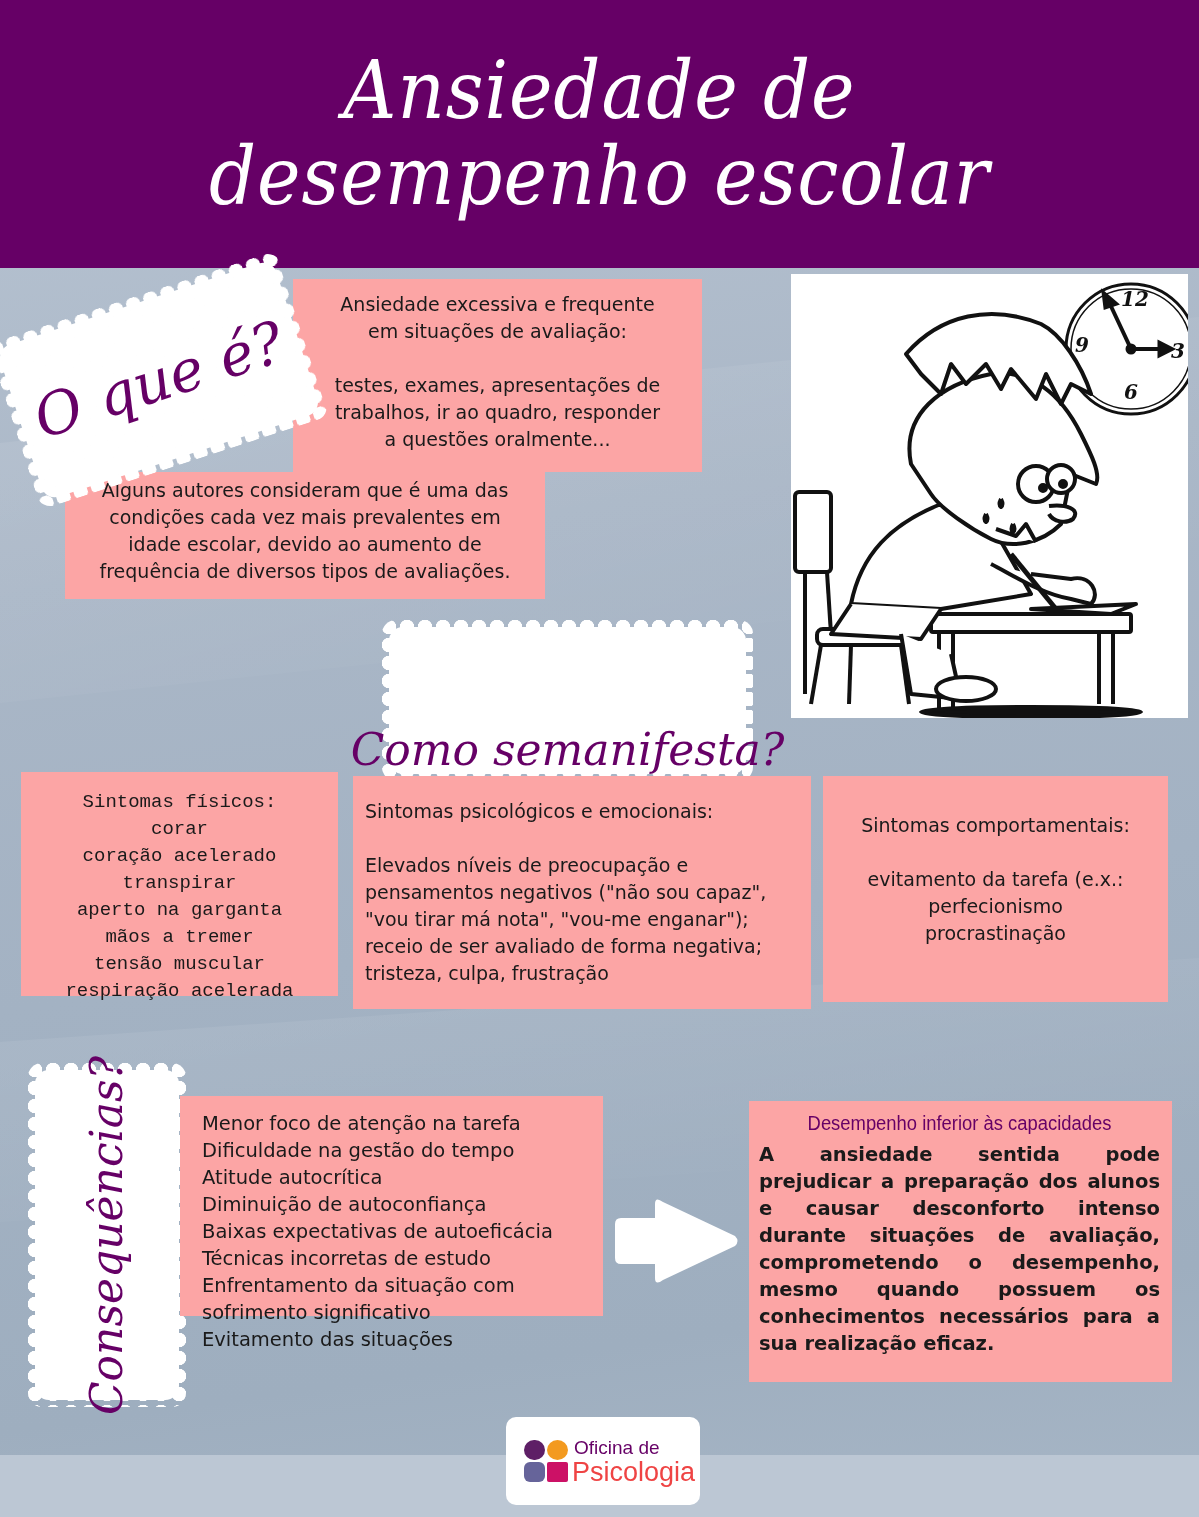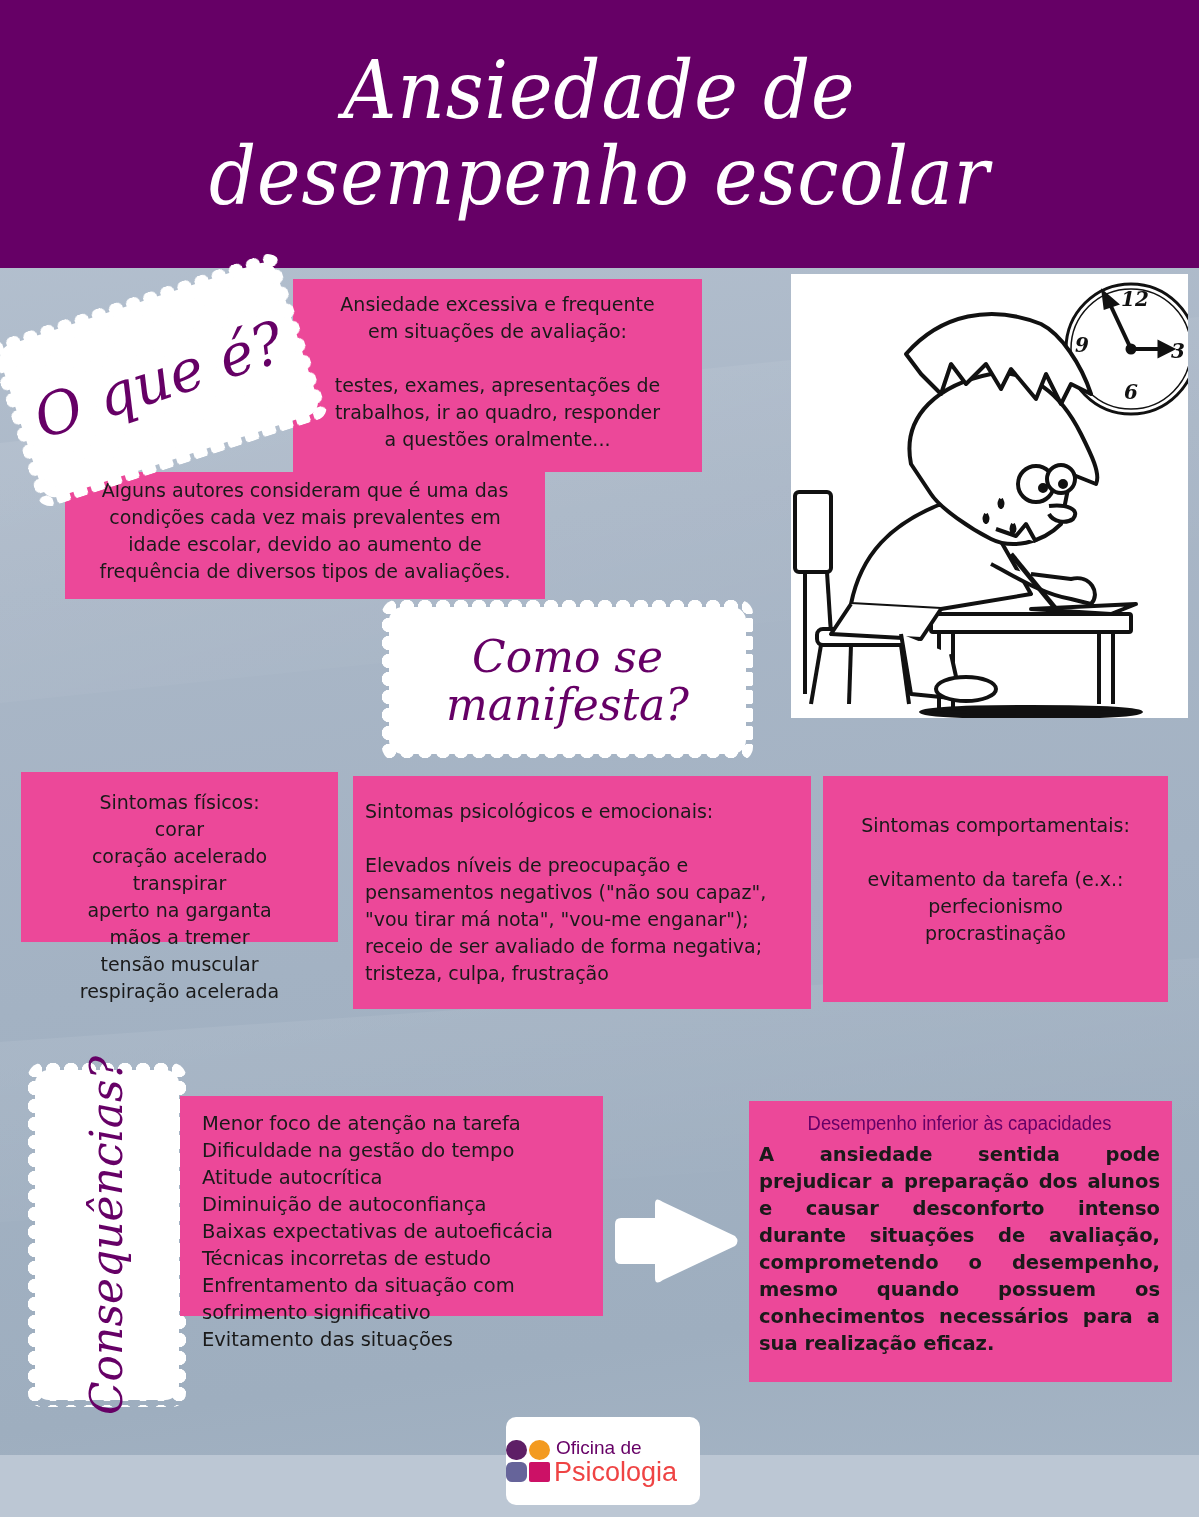--- a/index.html
+++ b/index.html
@@ -28,21 +28,21 @@
     font-weight: normal;
     font-size: 80px;
     line-height: 86px;
     text-align: center;
     letter-spacing: 1px;
     transform: scaleX(0.92);
   }
 
   .orange {
     position: absolute;
-    background: #ec4899;
+    background: #fca5a5;
     color: #1a1a1a;
     font-family: "DejaVu Sans", sans-serif;
     font-size: 19px;
     line-height: 27px;
   }
 
   .scallop {
     position: absolute;
     background: #ffffff;
     border-radius: 14px;
@@ -73,26 +73,26 @@
   #oque .heading-script { font-size: 58px; }
 
   #box-def { left: 293px; top: 279px; width: 409px; height: 193px; text-align: center; padding-top: 12px; }
   #box-prev { left: 65px; top: 472px; width: 480px; height: 127px; text-align: center; padding-top: 5px; }
 
   #illustration {
     position: absolute; left: 791px; top: 274px; width: 397px; height: 444px; background: #ffffff;
   }
 
   #como {
-    left: 389px; top: 607px; width: 357px; height: 147px;
-    display: flex; flex-direction: column; align-items: center; justify-content: center;
+    left: 389px; top: 627px; width: 357px; height: 147px;
+    display: flex; flex-direction: row; align-items: flex-end; justify-content: center;
   }
   #como .heading-script { font-size: 44px; line-height: 48px; text-align: center; }
 
-  #box-fis { left: 21px; top: 772px; width: 317px; height: 170px; text-align: center; padding-top: 17px; }
+  #box-fis { left: 21px; top: 772px; width: 317px; height: 224px; text-align: center; padding-top: 17px; font-family: Liberation Mono, monospace; }
   #box-psi { left: 353px; top: 776px; width: 458px; height: 233px; padding: 22px 12px 0 12px; }
   #box-comp { left: 823px; top: 776px; width: 345px; height: 226px; text-align: center; padding-top: 36px; }
 
   #conseq {
     left: 35px; top: 1070px; width: 144px; height: 330px;
     display: flex; align-items: center; justify-content: center;
   }
   #conseq .heading-script {
     font-size: 44px; white-space: nowrap;
     transform: rotate(-90deg);
@@ -107,21 +107,21 @@
   #box-des { left: 749px; top: 1101px; width: 423px; height: 281px; padding: 8px 12px 0 10px; }
   #box-des .sub {
     color: #660066; font-family: "Liberation Sans", sans-serif; font-size: 20px; text-align: center; line-height: 28px; margin-bottom: 4px;
     transform: scaleX(0.92);
   }
   #box-des .just { text-align: justify; text-align-last: left; font-size: 19.5px; line-height: 27px; font-weight: bold; }
 
   #logo {
     position: absolute; left: 506px; top: 1417px; width: 194px; height: 88px;
     background: #ffffff; border-radius: 10px;
-    display: flex; align-items: center; 
+    display: flex; align-items: center; padding-left: 18px;
   }
   .logo-grid { display: grid; grid-template-columns: 21px 21px; grid-gap: 2px; margin-right: 4px; }
   .logo-sq { width: 21px; height: 20px; border-radius: 7px; }
   .logo-text { line-height: 22px; }
   .logo-text .l1 { font-size: 19px; color: #660066; display: block; padding-left: 2px; }
   .logo-text .l2 { font-size: 27px; color: #ef4444; display: block; line-height: 26px; }
   .line { display: block; white-space: pre; }
 </style>
 </head>
 <body>

